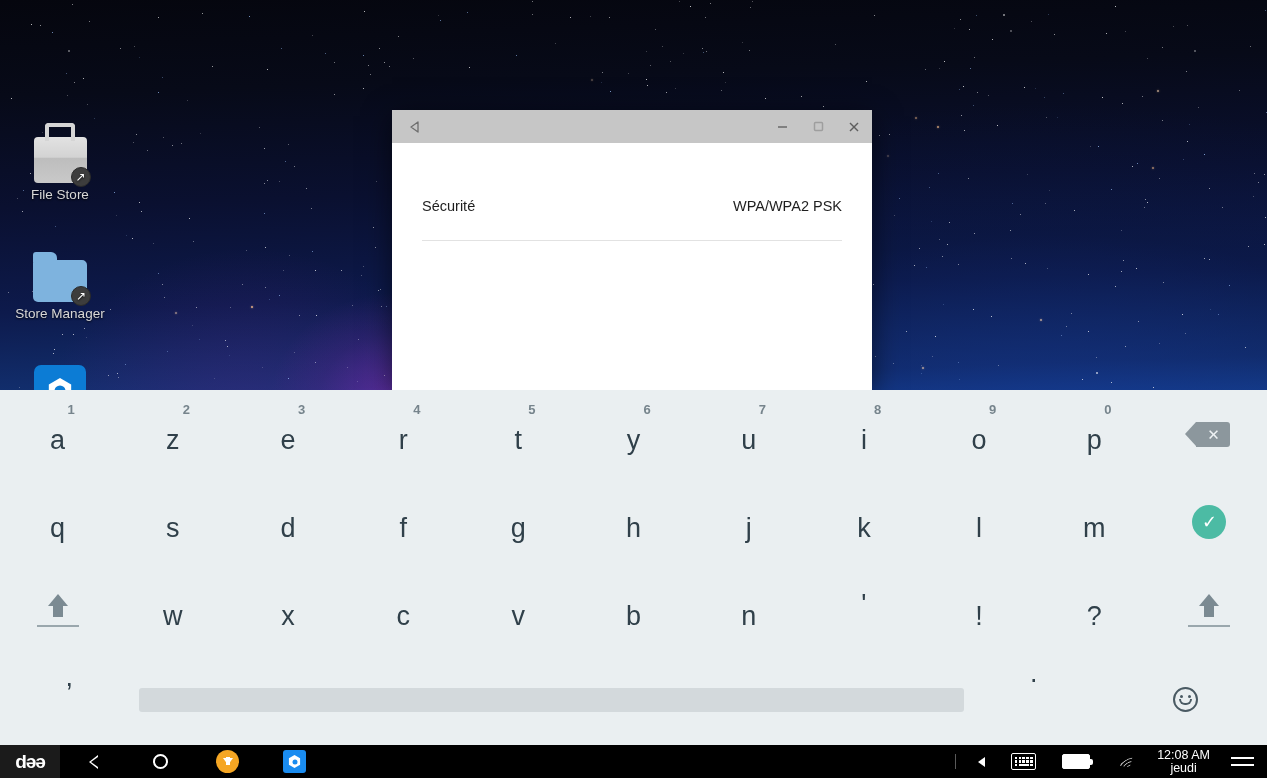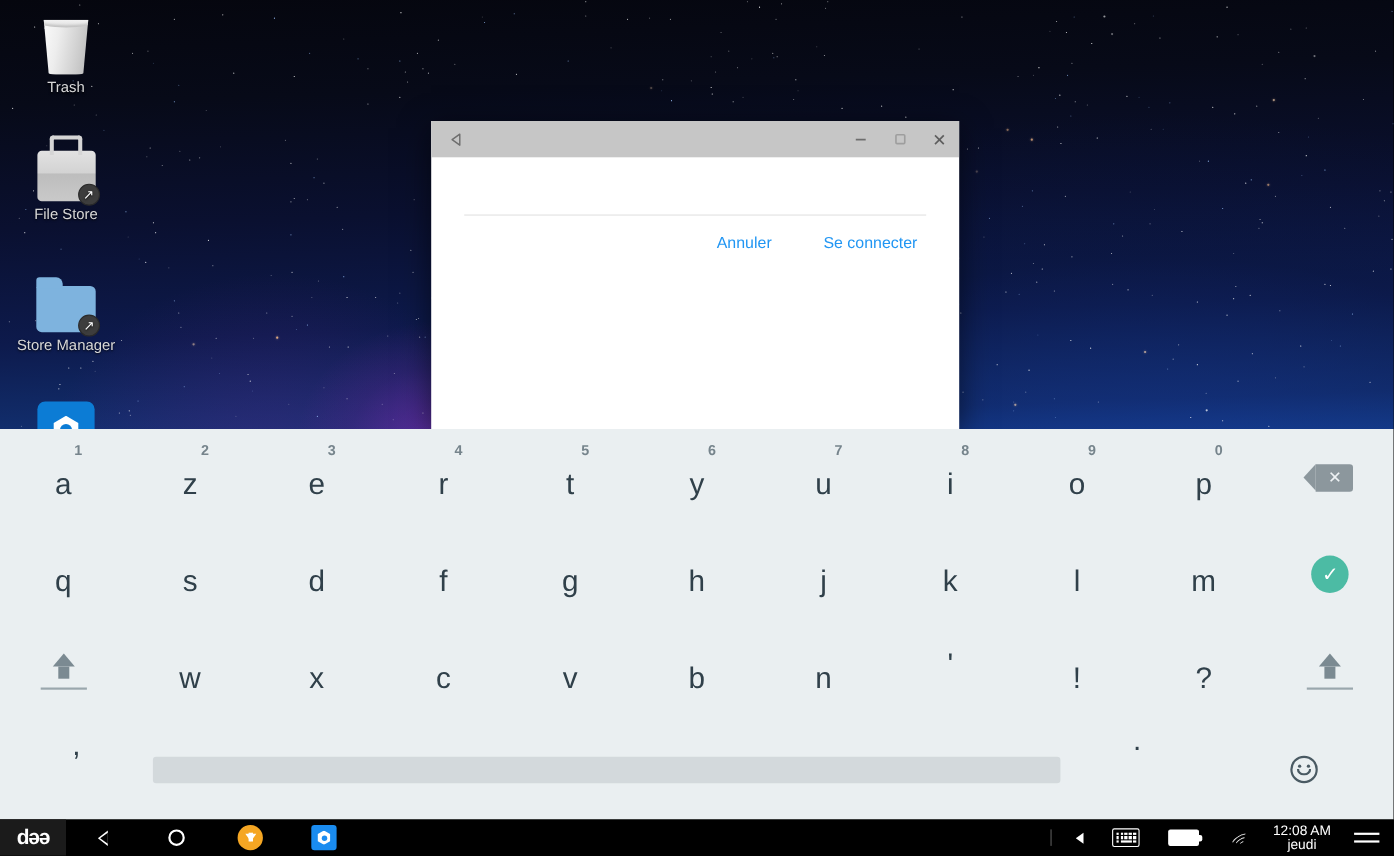--- a/index.html
+++ b/index.html
@@ -663,26 +663,20 @@
       <i style="left: 1098px; top: 146px; width: 1px; height: 1px; opacity: 0.99; background: rgb(159, 198, 255);"></i>
       <i style="left: 977px; top: 92px; width: 1px; height: 1px; opacity: 0.62;"></i>
       <i style="left: 294px; top: 166px; width: 1px; height: 1px; opacity: 0.59;"></i>
       <i style="left: 949px; top: 222px; width: 1px; height: 1px; opacity: 0.79;"></i>
       <i style="left: 1061px; top: 335px; width: 1px; height: 1px; opacity: 0.58; background: rgb(159, 198, 255);"></i>
       <i style="left: 921px; top: 365px; width: 1px; height: 1px; opacity: 0.27;"></i>
       <i style="left: 436px; top: 122px; width: 1px; height: 1px; opacity: 0.96;"></i>
       <i style="left: 998px; top: 365px; width: 1px; height: 1px; opacity: 0.48;"></i>
     </div>
 
-  <div class="dicon" style="left:0px;top:6px;">
-    <div class="glyph">
-        <div class="trash-can"></div>
-      </div>
-    <span class="lbl">Trash</span>
-  </div>
 
   <div class="dicon" style="left:0px;top:121px;">
     <div class="glyph">
       <div class="brief">
         <svg class="ptri" style="left:15px;top:6px;position:absolute;" width="26" height="32" viewBox="0 0 26 32">
           <defs>
             <linearGradient id="pg1" x1="0" y1="0" x2="1" y2="1">
               <stop offset="0" stop-color="#00e0ff"></stop>
                 <stop offset="1" stop-color="#00c853"></stop>
             </linearGradient>
@@ -742,28 +736,28 @@
         <svg width="14" height="14" viewBox="0 0 14 14">
             <line x1="3" y1="3" x2="11" y2="11" stroke="#5e5e5e" stroke-width="1.5"></line>
             <line x1="11" y1="3" x2="3" y2="11" stroke="#5e5e5e" stroke-width="1.5"></line>
           </svg>
       </div>
     </div>
   </div>
 
   <div class="dlg-body">
 
+    <div class="row" id="row-sec">
+      <span class="lbl-left">Sécurité</span>
+      <span class="val-right">WPA/WPA2 PSK</span>
+    </div>
 
 
     <div class="divider"></div>
 
-    <div class="dlg-actions">
-      <span class="act">Annuler</span>
-      <span class="act">Se connecter</span>
-    </div>
   </div>
 </div>
 
 <div id="keyboard">
   <div class="krow" id="krow1">
       <div class="key">
         <span class="num">1</span>
         <span class="ch">a</span>
       </div>
       <div class="key">

